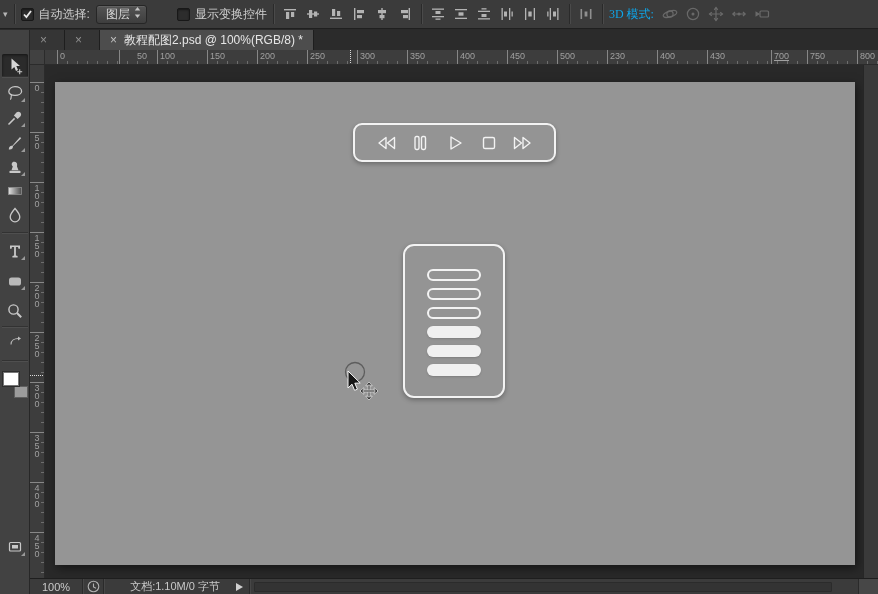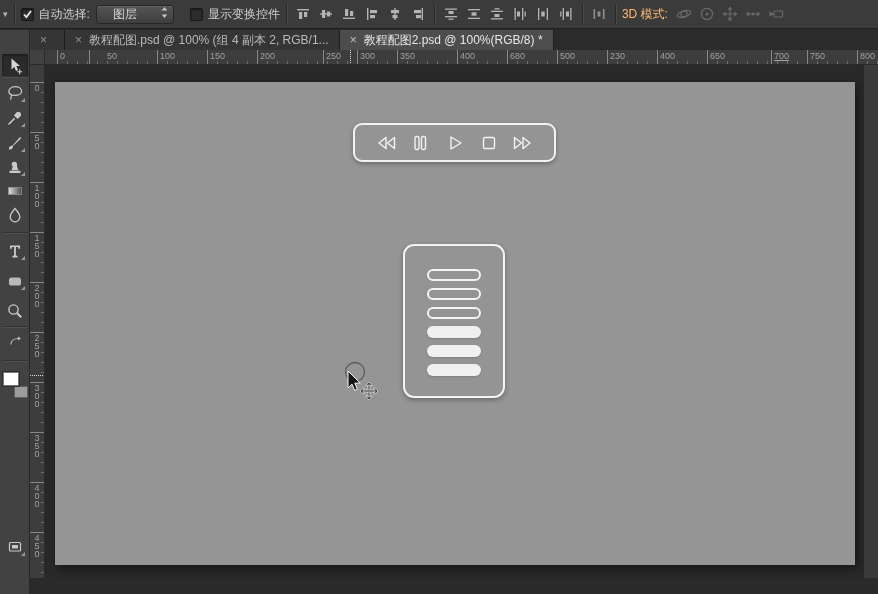--- a/index.html
+++ b/index.html
@@ -8,26 +8,26 @@
   #app *{box-sizing:border-box;}
 
   
   .options-bar{position:absolute;left:0;top:0;width:878px;height:29px;background:#3b3b3b;
     border-bottom:1px solid #1f1f1f;display:flex;align-items:center;color:#cfcfcf;font-size:12px;gap:6px;}
   .preset{display:flex;align-items:center;gap:2px;padding-left:3px;color:#b5b5b5;font-size:9px;}
   .vsep{width:1px;height:20px;background:#2a2a2a;box-shadow:1px 0 0 #4a4a4a;flex:0 0 auto;}
   .chk-row{display:flex;align-items:center;gap:5px;white-space:nowrap;}
   .chk{width:13px;height:13px;background:#2d2d2d;border:1px solid #181818;border-radius:2px;
     display:flex;align-items:center;justify-content:center;box-shadow:inset 0 1px 2px rgba(0,0,0,.5);}
-  .dropdown{display:flex;align-items:center;gap:24px;height:19px;padding:0 5px 0 16px;border-radius:3px;
+  .dropdown{display:flex;align-items:center;gap:4px;height:19px;padding:0 5px 0 9px;border-radius:3px;
     background:linear-gradient(#545454,#3e3e3e);border:1px solid #262626;box-shadow:inset 0 1px 0 rgba(255,255,255,.08);
     color:#d6d6d6;white-space:nowrap;}
   .icon-btn{width:20px;height:20px;display:flex;align-items:center;justify-content:center;border-radius:2px;}
   .icon-btn svg{display:block;}
-  .lbl-dim{color:#fdba74;white-space:nowrap;}
+  .lbl-dim{color:#0ea5e9;white-space:nowrap;font-family:Liberation Serif, serif;}
   .grp{display:flex;align-items:center;gap:3px;}
   .icons-3d .icon-btn{opacity:.62;}
 
   
   .tab-bar{position:absolute;left:30px;top:30px;width:848px;height:20px;background:#2b2b2b;
     display:flex;align-items:stretch;font-size:12px;overflow:hidden;}
   .tab{display:flex;align-items:center;padding:0 10px;background:#353535;border-right:1px solid #1e1e1e;
     color:#b9b9b9;white-space:nowrap;}
   .tab.active{background:#4d4d4d;color:#e6e6e6;}
   .tab .close{margin-right:7px;color:#8f8f8f;font-size:12px;line-height:12px;}
@@ -116,21 +116,21 @@
         </span>
       <span>自动选择:</span>
     </div>
     <div class="dropdown">
       <span>图层</span>
       <span id="updown-slot"><svg width="7" height="13" viewBox="0 0 7 13" xmlns="http://www.w3.org/2000/svg">
             <path d="M3.5 1 L6.2 4.6 H0.8 Z" fill="#c6c6c6"></path>
             <path d="M3.5 12 L0.8 8.4 H6.2 Z" fill="#c6c6c6"></path>
           </svg></span>
     </div>
-    <div class="chk-row" style="margin-left:10px">
+    <div class="chk-row" style="margin-left:24px">
       <span class="chk" id="chk-transform"></span>
       <span>显示变换控件</span>
     </div>
     <div class="vsep"></div>
     <div class="grp" id="align-group">
         <div class="icon-btn">
           <svg width="14" height="14" viewBox="0 0 14 14" xmlns="http://www.w3.org/2000/svg">
             <g fill="#b3b3b3">
               <rect x="1" y="2" width="12" height="1.4"></rect>
               <rect x="3" y="5" width="3.2" height="7"></rect>
@@ -388,44 +388,43 @@
         </svg>
       </div>
     </div>
 
   <div class="tab-bar" id="tab-bar">
       <div class="tab">
         <span class="close">×</span>
       </div>
       <div class="tab">
         <span class="close">×</span>
-        <span>教程配图.psd @ 100% (组 4 副本 2, RGB/1...</span>
       </div>
       <div class="tab active">
         <span class="close">×</span>
         <span>教程配图2.psd @ 100%(RGB/8) *</span>
       </div>
     </div>
 
   <div class="ruler-corner"></div>
   <div class="ruler-h" id="ruler-h">
       <div class="tick-h" style="left: 12px;">0</div>
-      <div class="tick-h" style="left: 44px; padding-left: 17px;">50</div>
+      <div class="tick-h" style="left: 74px; padding-left: 17px;">50</div>
       <div class="tick-h" style="left: 112px;">100</div>
       <div class="tick-h" style="left: 162px;">150</div>
       <div class="tick-h" style="left: 212px;">200</div>
-      <div class="tick-h" style="left: 278px;">250</div>
+      <div class="tick-h" style="left: 262px;">250</div>
       <div class="tick-h" style="left: 312px;">300</div>
-      <div class="tick-h" style="left: 352px;">350</div>
+      <div class="tick-h" style="left: 362px;">350</div>
       <div class="tick-h" style="left: 412px;">400</div>
-      <div class="tick-h" style="left: 462px;">680</div>
+      <div class="tick-h" style="left: 462px;">450</div>
       <div class="tick-h" style="left: 512px;">500</div>
       <div class="tick-h" style="left: 562px;">230</div>
       <div class="tick-h" style="left: 612px;">400</div>
-      <div class="tick-h" style="left: 662px;">650</div>
+      <div class="tick-h" style="left: 662px;">430</div>
       <div class="tick-h" style="left: 726px; text-decoration: underline;">700</div>
       <div class="tick-h" style="left: 762px;">750</div>
       <div class="tick-h" style="left: 812px;">800</div>
       <div class="cursor-mark-h" style="left: 305px;"></div>
     </div>
   <div class="ruler-v" id="ruler-v">
       <div class="tick-v" style="top: 17px;">0</div>
       <div class="tick-v" style="top: 67px;">5<br>0</div>
       <div class="tick-v" style="top: 117px;">1<br>0<br>0</div>
       <div class="tick-v" style="top: 167px;">1<br>5<br>0</div>
@@ -499,14 +498,32 @@
             <rect x="30.1" y="27" width="1.8" height="12"></rect>
             <rect x="25" y="32.1" width="12" height="1.8"></rect>
           </g>
         </svg>
       </div>
 
     </div>
   </div>
   <div class="scroll-v"></div>
 
+  <div class="status-bar">
+    <span class="zoom-field">100%</span>
+    <div class="status-sep"></div>
+    <span class="icon-btn" id="clock-slot">
+        <svg width="13" height="13" viewBox="0 0 13 13" xmlns="http://www.w3.org/2000/svg">
+          <g stroke="#b0b0b0" fill="none" stroke-width="1.1">
+            <circle cx="6.5" cy="6.5" r="5.3"></circle>
+            <path d="M6.5 3.5 V7 L9 8.2"></path>
+          </g>
+        </svg>
+      </span>
+    <div class="status-sep"></div>
+    <span class="doc-info">文档:1.10M/0 字节</span>
+    <div class="popup-arrow"></div>
+    <div class="status-sep"></div>
+    <div class="status-track"></div>
+    <div class="status-corner"></div>
+  </div>
 
 </div>
 
 </body></html>

